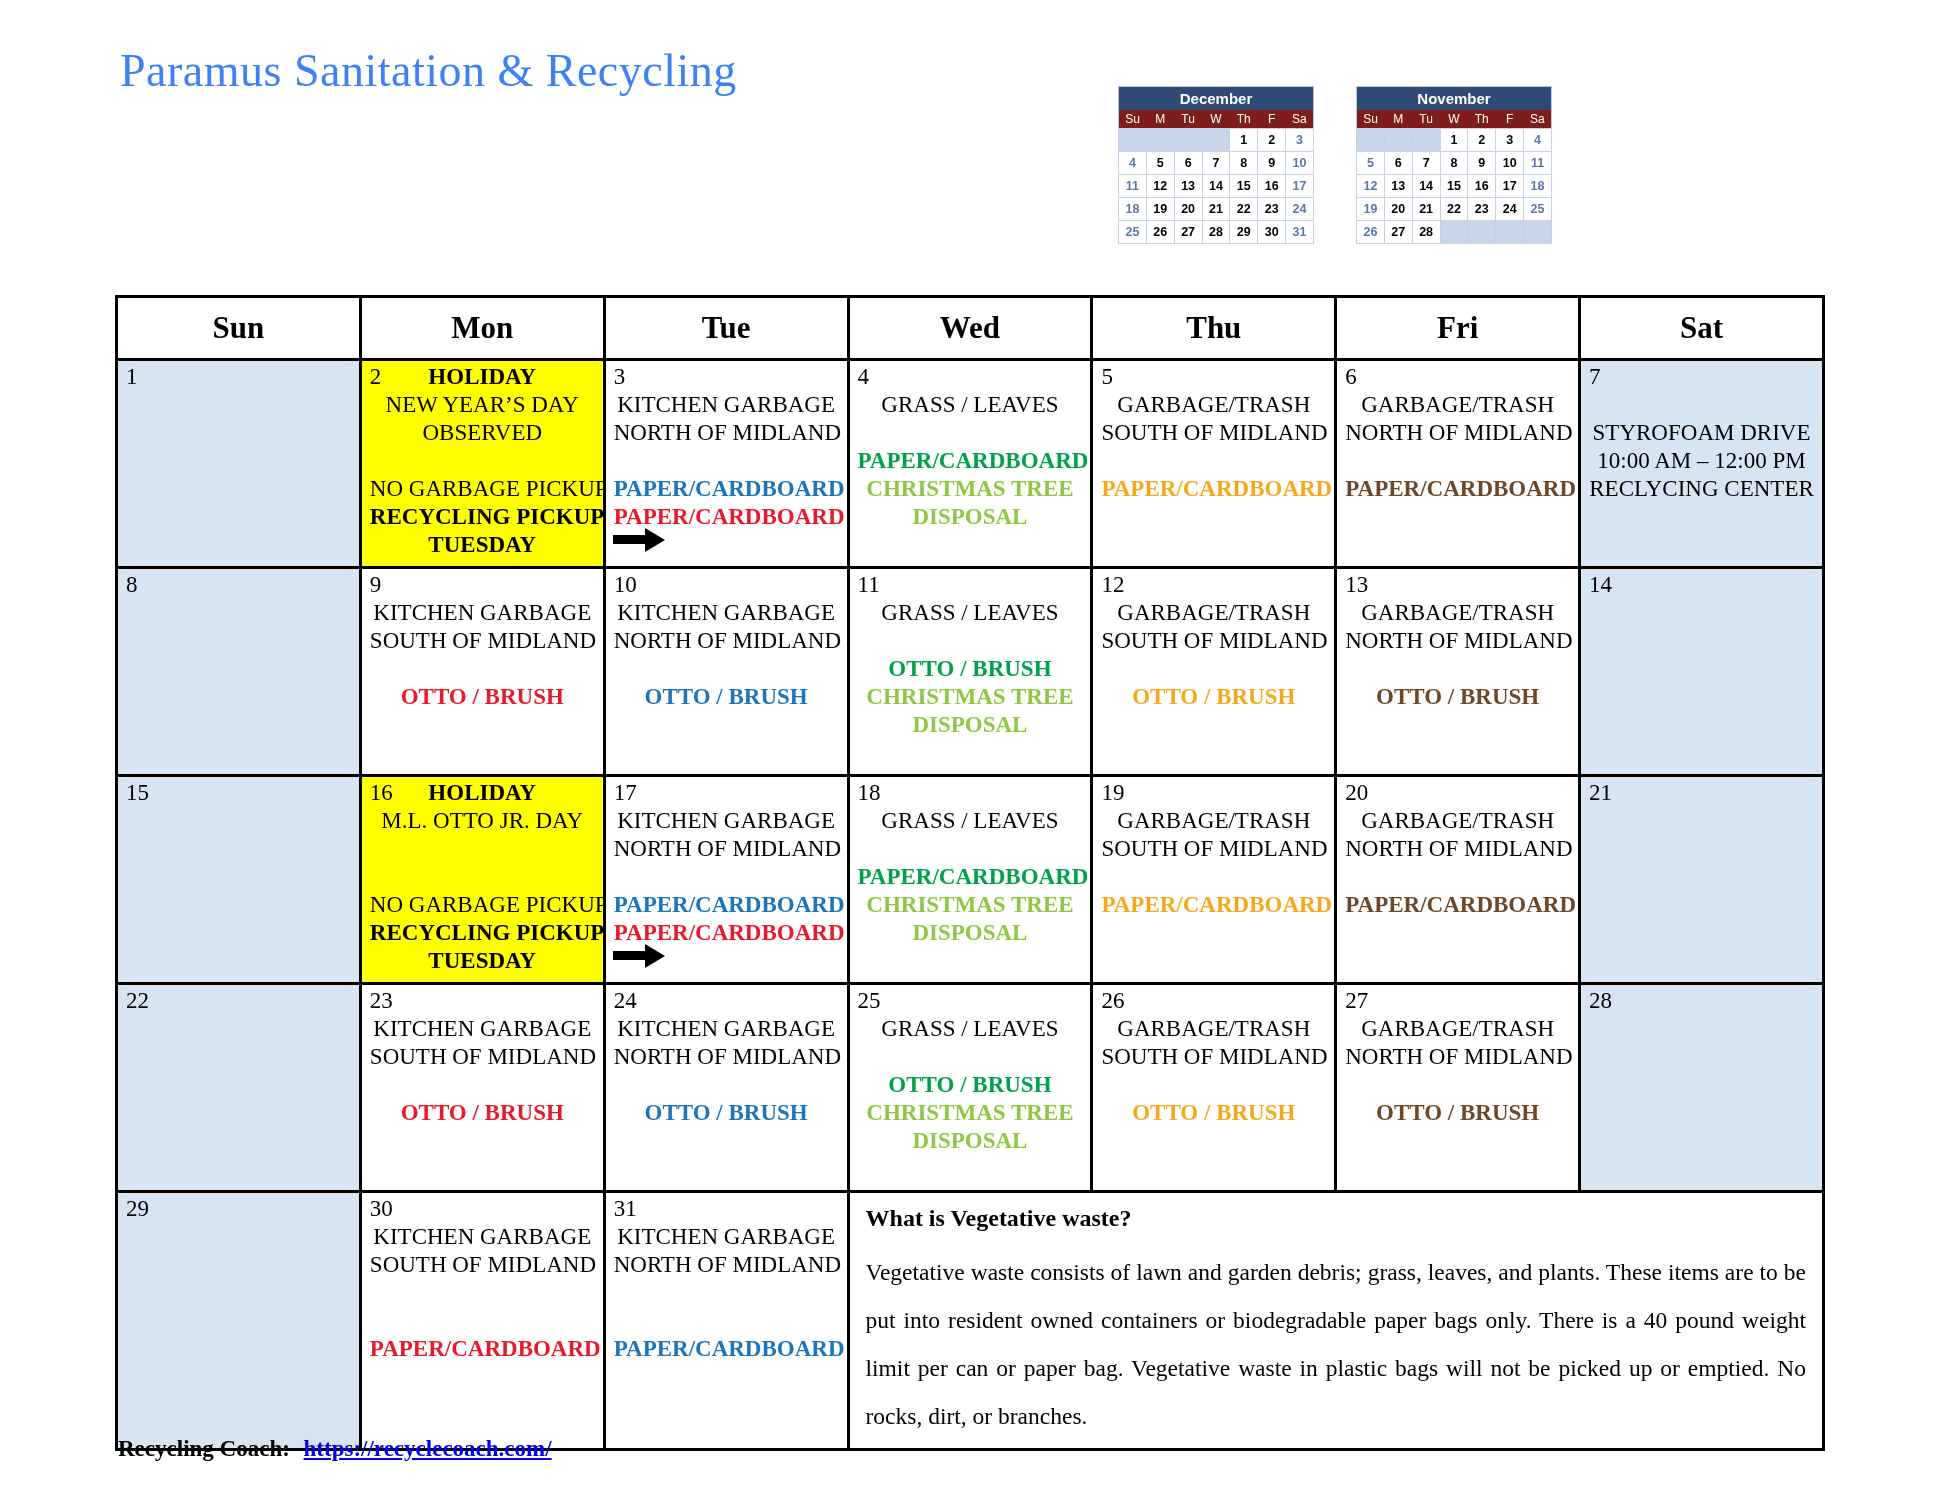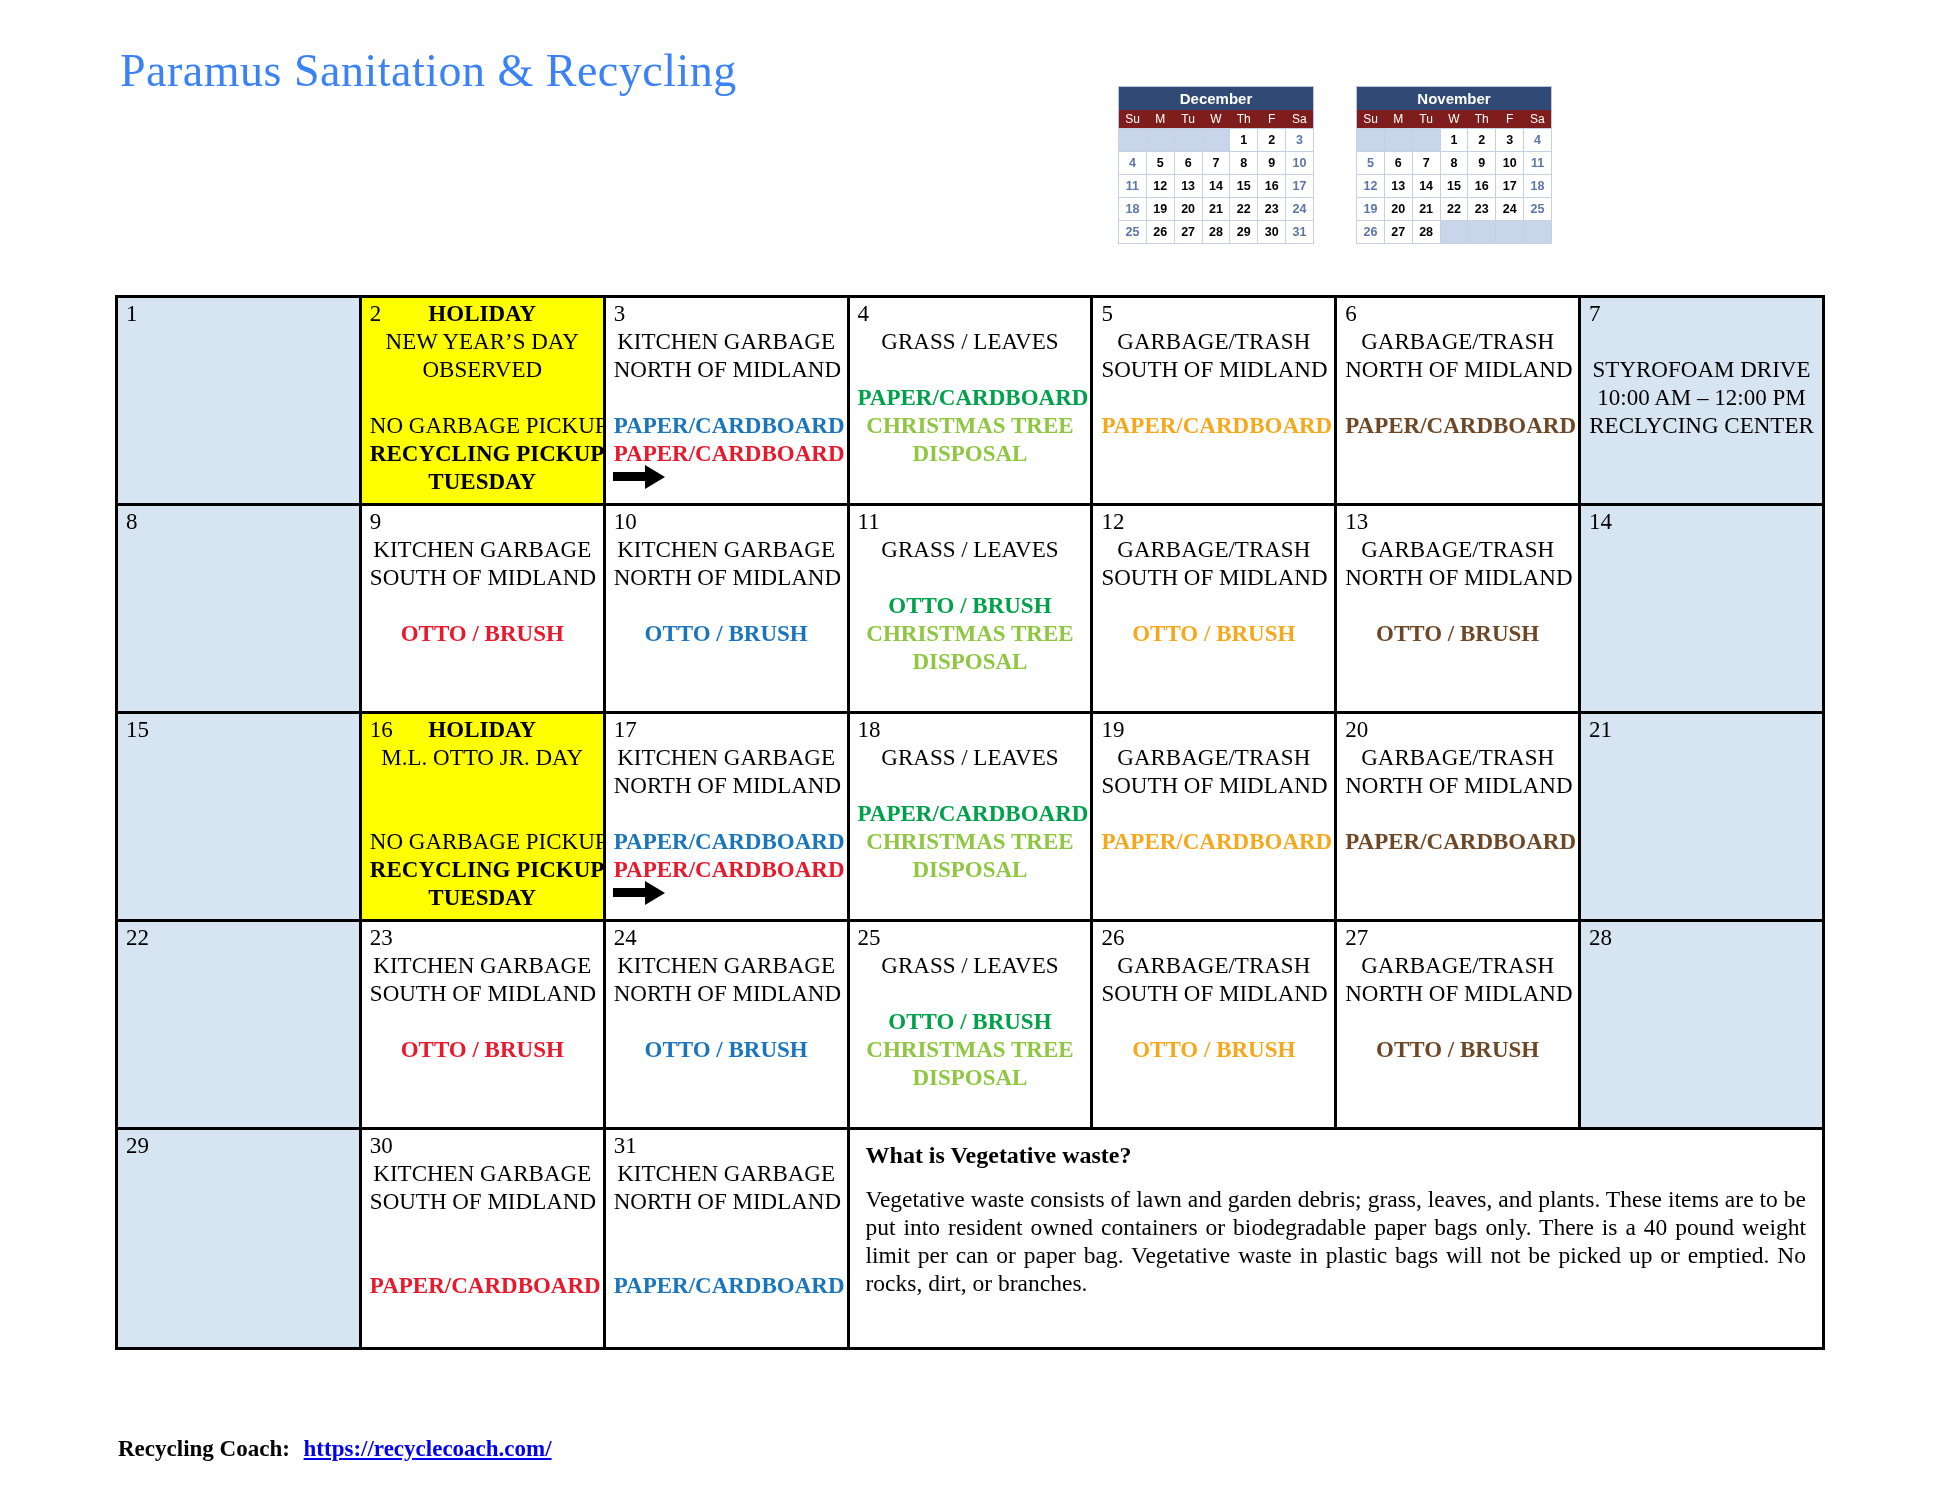--- a/index.html
+++ b/index.html
@@ -29,21 +29,21 @@
   .dnum{position:absolute;left:0;top:0;font-size:23px;}
   .holtitle{display:block;text-align:center;font-weight:bold;font-size:23px;}
   .cline{height:28px;line-height:28px;text-align:center;font-size:23px;color:#000;white-space:nowrap;}
   .arrow{position:absolute;right:-42px;bottom:22px;width:32px;height:9px;background:#000;z-index:6;}
   .arrow:after{content:"";position:absolute;left:100%;top:50%;transform:translateY(-50%);
     border-left:20px solid #000;border-top:12px solid transparent;border-bottom:12px solid transparent;}
 
   
   td.notecell{padding:8px 16px;}
   .notehead{font-size:24px;font-weight:bold;margin-top:4px;}
-  .notepara{font-size:23.5px;text-align:justify;margin-top:16px;line-height:28px;}
+  .notepara{font-size:23.5px;text-align:justify;margin-top:16px;line-height:48px;}
 
   
   .footer{position:absolute;left:118px;top:1436px;font-size:23px;}
   .flabel{font-weight:bold;color:#000;}
   .flink{font-weight:bold;color:#0000EE;text-decoration:underline;margin-left:8px;}
 </style>
 </head>
 <body>
 
 <div class="page">
@@ -168,20 +168,29 @@
             <td class="mempty "></td>
             <td class="mempty "></td>
             <td class="mempty mwe"></td>
           </tr>
         </tbody>
       </table>
     </div>
   <table class="cal" id="cal">
       <tbody>
         <tr>
+          <th>Sun</th>
+          <th>Mon</th>
+          <th>Tue</th>
+          <th>Wed</th>
+          <th>Thu</th>
+          <th>Fri</th>
+          <th>Sat</th>
+        </tr>
+        <tr>
           <td class="bg-blue">
             <div class="numrow">
               <span class="dnum">1</span>
             </div>
           </td>
           <td class="bg-yellow">
             <div class="numrow">
               <span class="dnum">2</span>
               <span class="holtitle">HOLIDAY</span>
             </div>

